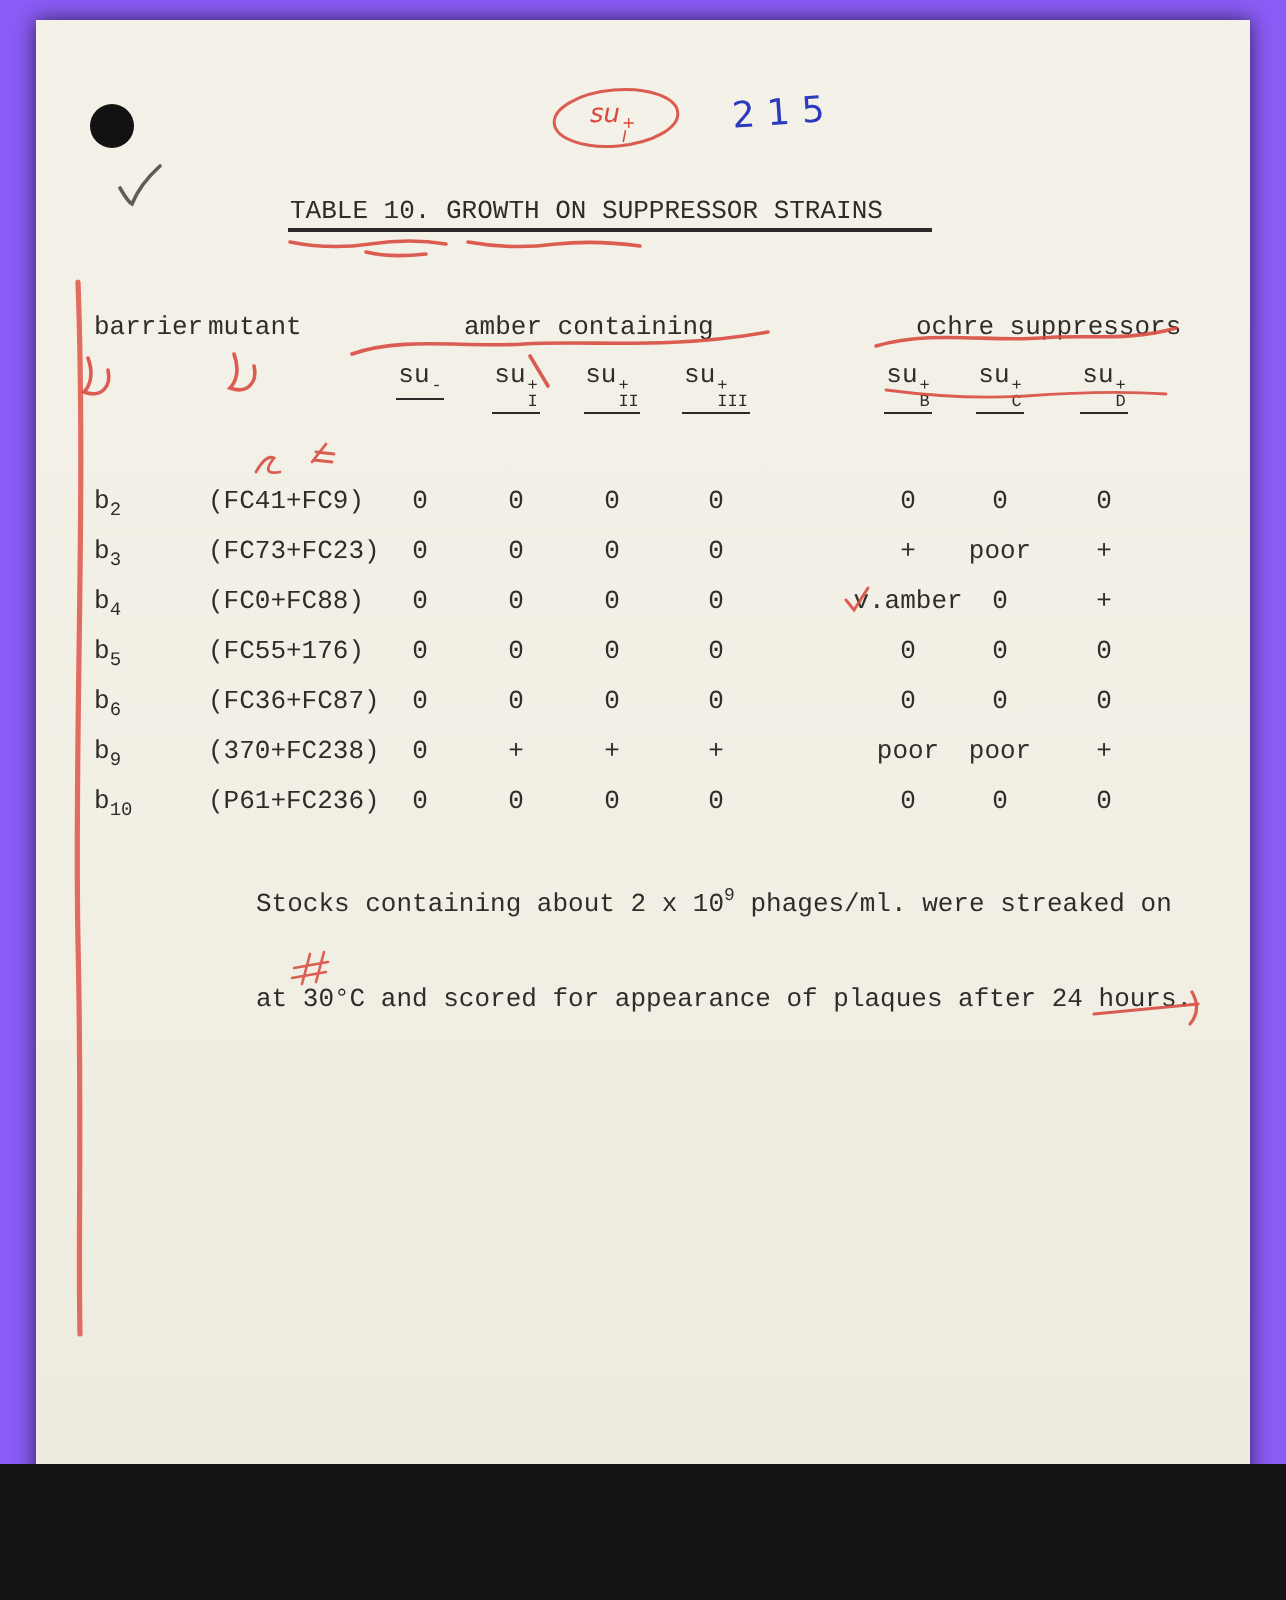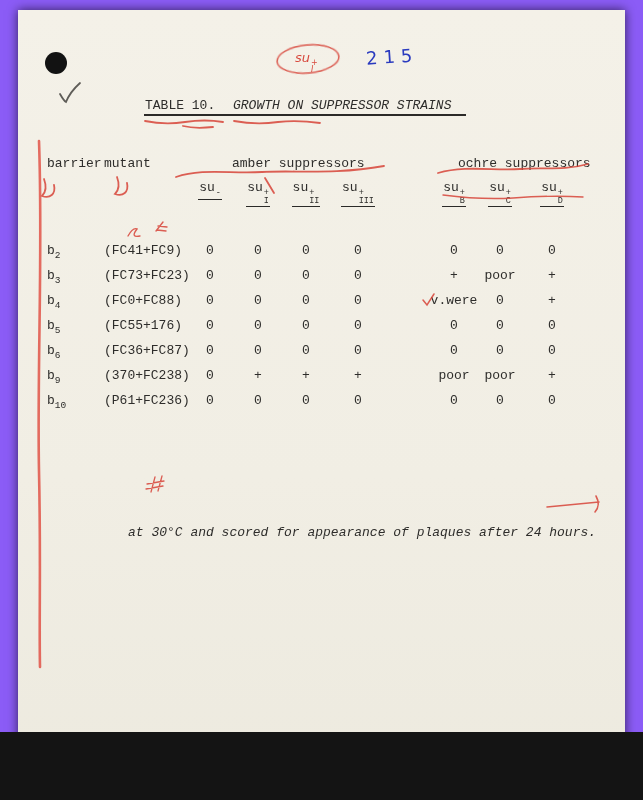--- a/index.html
+++ b/index.html
@@ -38,27 +38,27 @@
     <div class="red-hand" style="left:277px;top:40px;font-size:13px;">
       <span>su</span><span class="rh-stack">
           <span>+</span>
           <span>I</span>
         </span>
     </div>
 
     <div class="blue-hand" style="left:348px;top:36px;">215</div>
 
     <div class="abs mono" style="left:127px;top:88px;">TABLE 10.</div>
-    <div class="abs mono" style="left:215px;top:88px;font-style:italic;">GROWTH ON SUPPRESSOR STRAINS</div>
+    <div class="abs mono" style="left:205px;top:88px;">GROWTH ON SUPPRESSOR STRAINS</div>
     <div class="title-underline"></div>
 
     <div class="trow" style="top:146px;">
       <span class="cell colB">barrier</span>
       <span class="cell colM">mutant</span>
-      <span class="cell" style="left:214px;">amber suppressors</span>
+      <span class="cell" style="left:214px;">amber containing</span>
       <span class="cell" style="left:440px;">ochre suppressors</span>
     </div>
 
     <div class="trow" style="top:170px;">
       <span class="cell cv c1"><span class="su-wrap"><span>su</span><span class="stack"><span>-</span><span></span></span></span></span>
       <span class="cell cv c2"><span class="su-wrap"><span>su</span><span class="stack"><span>+</span><span>I</span></span></span></span>
       <span class="cell cv c3"><span class="su-wrap"><span>su</span><span class="stack"><span>+</span><span>II</span></span></span></span>
       <span class="cell cv c4"><span class="su-wrap"><span>su</span><span class="stack"><span>+</span><span>III</span></span></span></span>
       <span class="cell cv c5"><span class="su-wrap"><span>su</span><span class="stack"><span>+</span><span>B</span></span></span></span>
       <span class="cell cv c6"><span class="su-wrap"><span>su</span><span class="stack"><span>+</span><span>C</span></span></span></span>
@@ -88,21 +88,21 @@
       <span class="cell cv c6">poor</span>
       <span class="cell cv c7">+</span>
     </div>
     <div class="trow" style="top:283px;">
       <span class="cell colB"><span>b</span><sub>4</sub></span>
       <span class="cell colM">(FC0+FC88)</span>
       <span class="cell cv c1">0</span>
       <span class="cell cv c2">0</span>
       <span class="cell cv c3">0</span>
       <span class="cell cv c4">0</span>
-      <span class="cell cv c5">v.were</span>
+      <span class="cell cv c5">v.amber</span>
       <span class="cell cv c6">0</span>
       <span class="cell cv c7">+</span>
     </div>
     <div class="trow" style="top:308px;">
       <span class="cell colB"><span>b</span><sub>5</sub></span>
       <span class="cell colM">(FC55+176)</span>
       <span class="cell cv c1">0</span>
       <span class="cell cv c2">0</span>
       <span class="cell cv c3">0</span>
       <span class="cell cv c4">0</span>
@@ -137,21 +137,22 @@
       <span class="cell colM">(P61+FC236)</span>
       <span class="cell cv c1">0</span>
       <span class="cell cv c2">0</span>
       <span class="cell cv c3">0</span>
       <span class="cell cv c4">0</span>
       <span class="cell cv c5">0</span>
       <span class="cell cv c6">0</span>
       <span class="cell cv c7">0</span>
     </div>
 
-    <div class="fl" style="left:110px;top:515px;font-style:italic;">at 30°C and scored for appearance of plaques after 24 hours.</div>
+    <div class="fl" style="left:110px;top:433px;"><span>Stocks containing about 2 x 10</span><sup>9</sup><span> phages/ml. were streaked on</span></div>
+    <div class="fl" style="left:110px;top:482px;">at 30°C and scored for appearance of plaques after 24 hours.</div>
 
     <svg class="overlay" viewBox="0 0 607 778">
 
       <path d="M42,84 q4,7 6,8 q4,-10 14,-19" stroke="#5f5d58" stroke-width="1.8" fill="none" stroke-linecap="round"></path>
       <g stroke="#d8493e" fill="none" stroke-width="1.8" stroke-linecap="round" opacity="0.88">
         <ellipse cx="290" cy="49" rx="31" ry="14" transform="rotate(-5 290 49)" stroke-width="1.5"></ellipse>
         <path d="M127,111 q20,4 40,1 t38,0"></path>
         <path d="M165,116 q12,3 30,1"></path>
         <path d="M216,111 q22,4 44,1 q20,-2 42,1"></path>
         <path d="M26,169 c3,8 1,14 -2,17 c8,3 14,-2 12,-11"></path>

